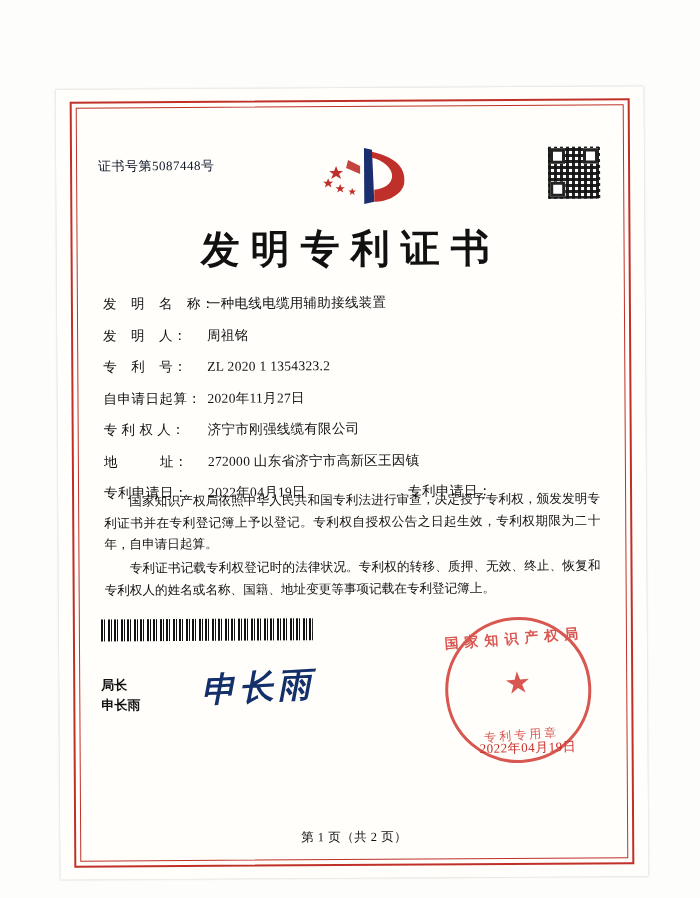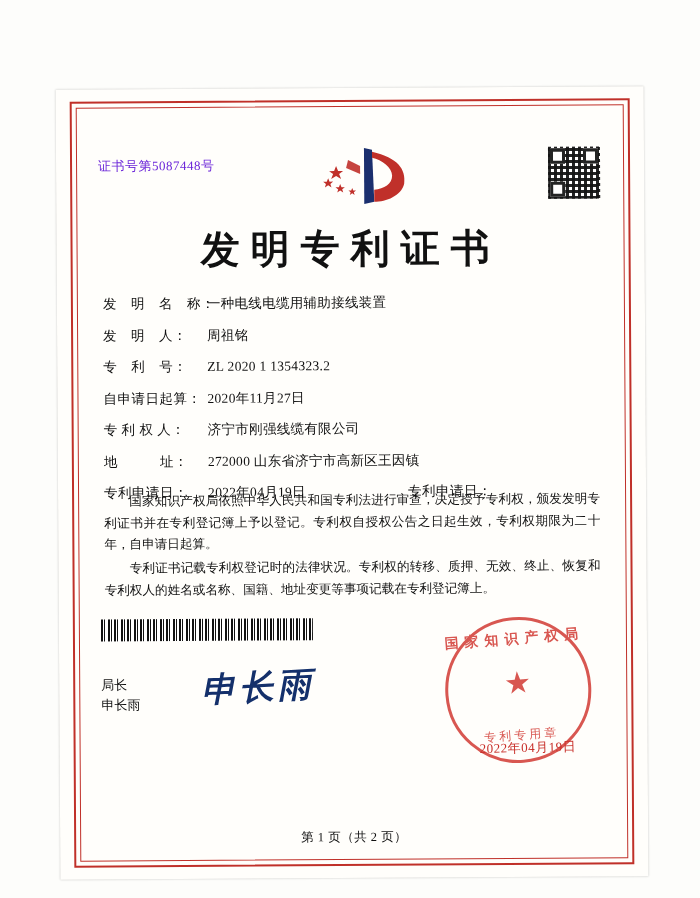--- a/index.html
+++ b/index.html
@@ -58,21 +58,21 @@
     right: 32px;
     bottom: 26px;
   }
 
   .cert-no {
     position: absolute;
     left: 10px;
     top: 38px;
     font-size: 13px;
     letter-spacing: 0.5px;
-    color: #6d28d9;
+    color: #0f172a;
   }
 
   
   .qr {
     position: absolute;
     right: 12px;
     top: 30px;
     width: 52px;
     height: 52px;
     background:
@@ -190,20 +190,21 @@
         #111 7px 9px, #fff 9px 10px, #111 10px 11px, #fff 11px 13px);
   }
 
   .signature-block {
     position: absolute;
     left: 10px;
     top: 556px;
     font-size: 13px;
     line-height: 1.55;
     color: #111;
+    font-weight: bold;
   }
 
   .handwriting {
     position: absolute;
     left: 110px;
     top: 546px;
     font-size: 34px;
     font-family: "DejaVu Serif", serif;
     font-style: italic;
     font-weight: bold;

